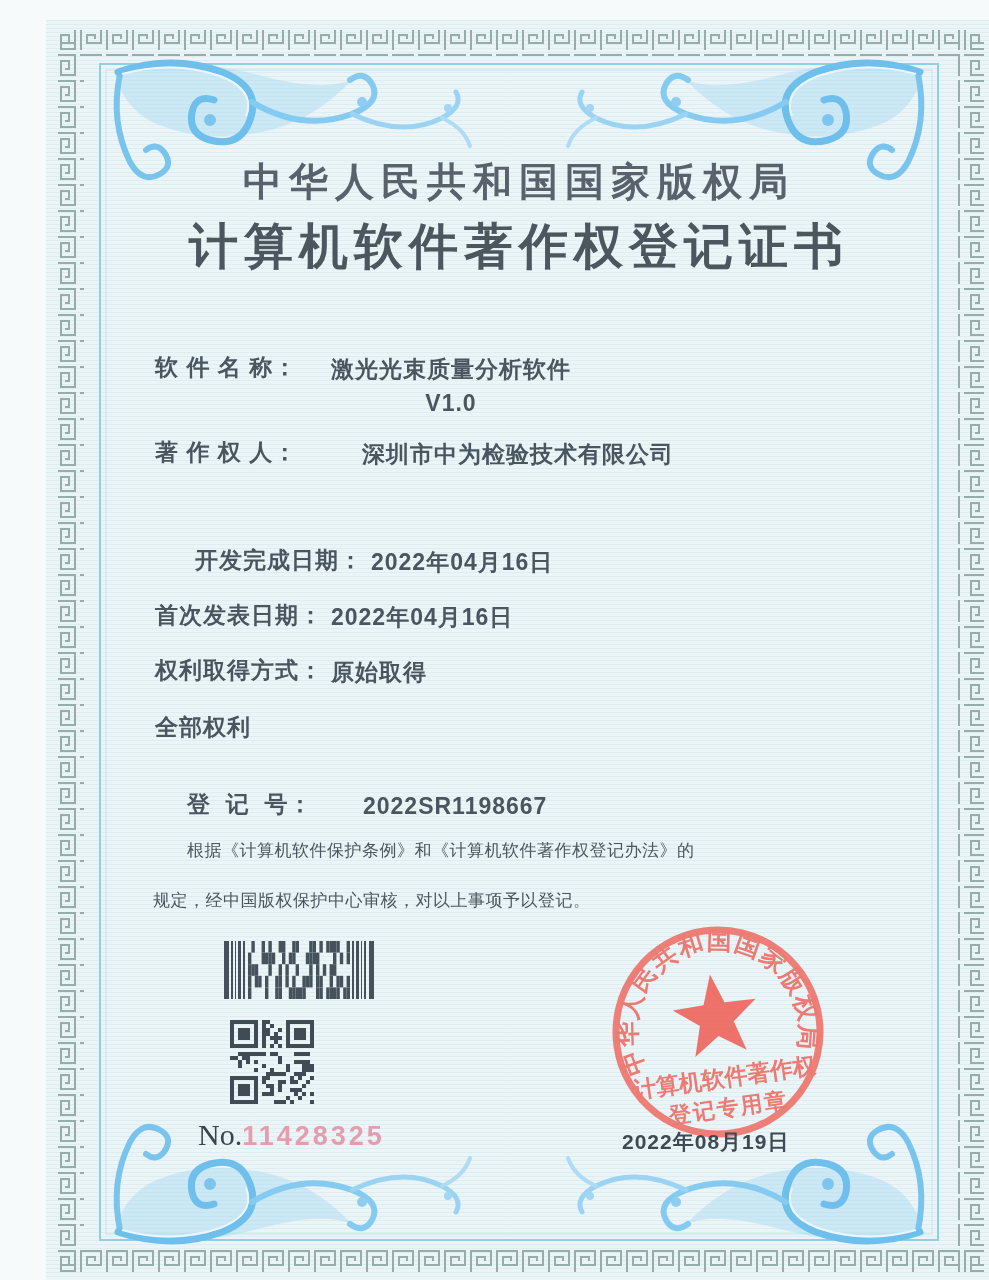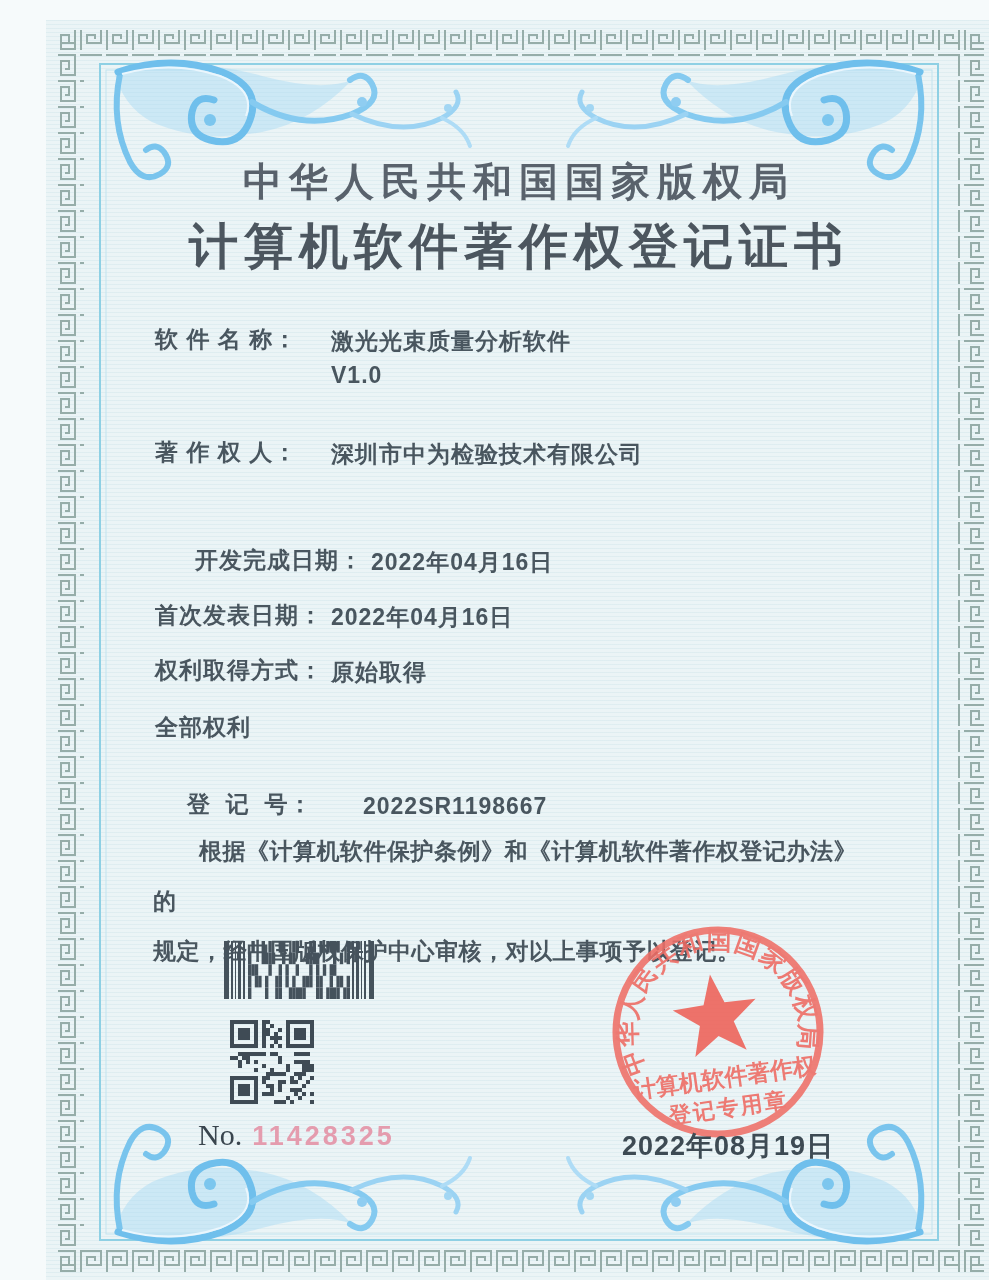--- a/index.html
+++ b/index.html
@@ -34,54 +34,54 @@
   .certno{
     position:absolute;top:289px;left:520px;
     font-size:19px;font-weight:bold;color:#4b5862;letter-spacing:1px;
   }
   .certno .val{margin-left:14px;}
 
   .field-row{
     position:absolute;left:55px;display:flex;align-items:flex-start;
     font-size:23px;font-weight:bold;letter-spacing:1px;color:#49565f;
   }
-  .field-row:nth-child(1){top:324px;}
-  .field-row:nth-child(2){top:437px;}
+  .field-row:nth-child(1){top:352px;}
+  .field-row:nth-child(2){top:437px;gap:31px;}
   .field-row:nth-child(3){top:545px;margin-left:40px;}
   .field-row:nth-child(4){top:600px;}
   .field-row:nth-child(5){top:655px;}
   .field-row:nth-child(6){top:710px;}
   .field-row:nth-child(7){top:789px;margin-left:32px;}
   .field-label{display:inline-block;width:176px;white-space:pre;flex:none;}
-  .field-values{display:inline-block;}
+  .field-values{display:inline-block;text-align:center;}
   .field-value{line-height:34px;}
 
   .statement{
     position:absolute;left:53px;top:826px;width:716px;
-    font-size:23px;font-weight:bold;color:#49565f;
+    font-size:17px;font-weight:normal;color:#49565f;
     line-height:50px;letter-spacing:0.5px;margin:0;
   }
   .statement .line1{text-indent:2em;}
 
   .barcode{position:absolute;left:124px;top:941px;}
   .qrcode{position:absolute;left:130px;top:1020px;}
   .serial{position:absolute;left:98px;top:1118px;white-space:nowrap;}
   .serial .no{
     font-family:"Liberation Serif", serif;
     font-size:30px;color:#39454e;
   }
   .serial .num{
-    font-size:27px;color:#e49cae;letter-spacing:3px;margin-left:10px;
+    font-size:27px;color:#e49cae;letter-spacing:3px;
     font-weight:bold;
   }
 
   .seal{position:absolute;left:506px;top:920px;}
   .issue-date{
     position:absolute;left:522px;top:1128px;
-    font-size:27px;font-weight:bold;color:#3d4a53;letter-spacing:1px;
+    font-size:21px;font-weight:bold;color:#3d4a53;letter-spacing:1px;
   }
 </style>
 </head>
 <body>
 
 <div class="page">
   <div class="paper"></div>
 
   <svg class="deco" width="989" height="1280" viewBox="0 0 989 1280">
     <defs>

